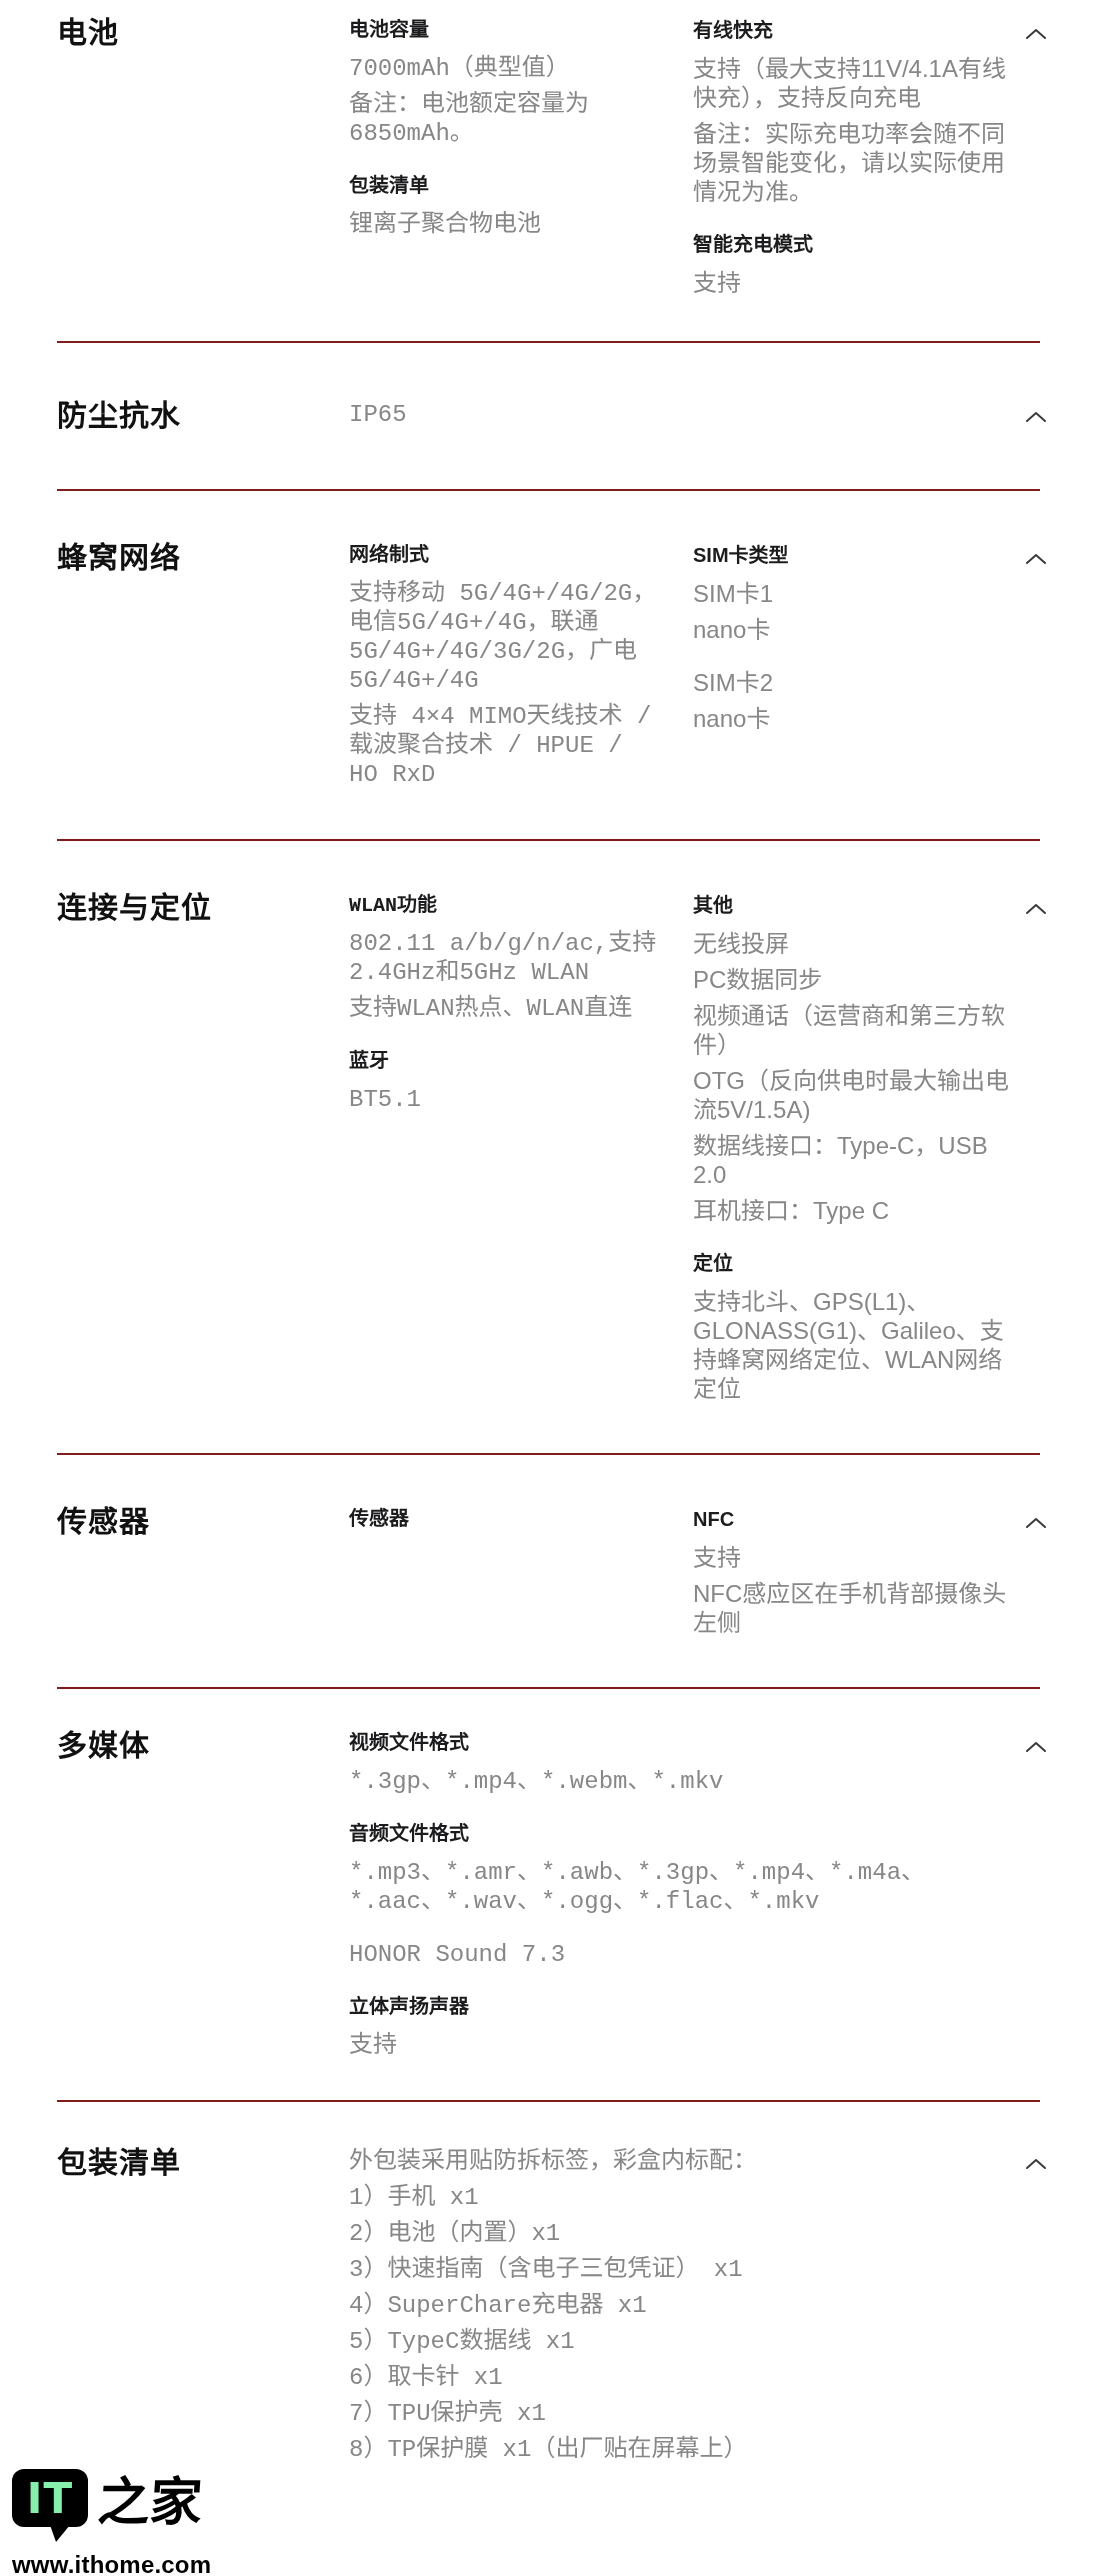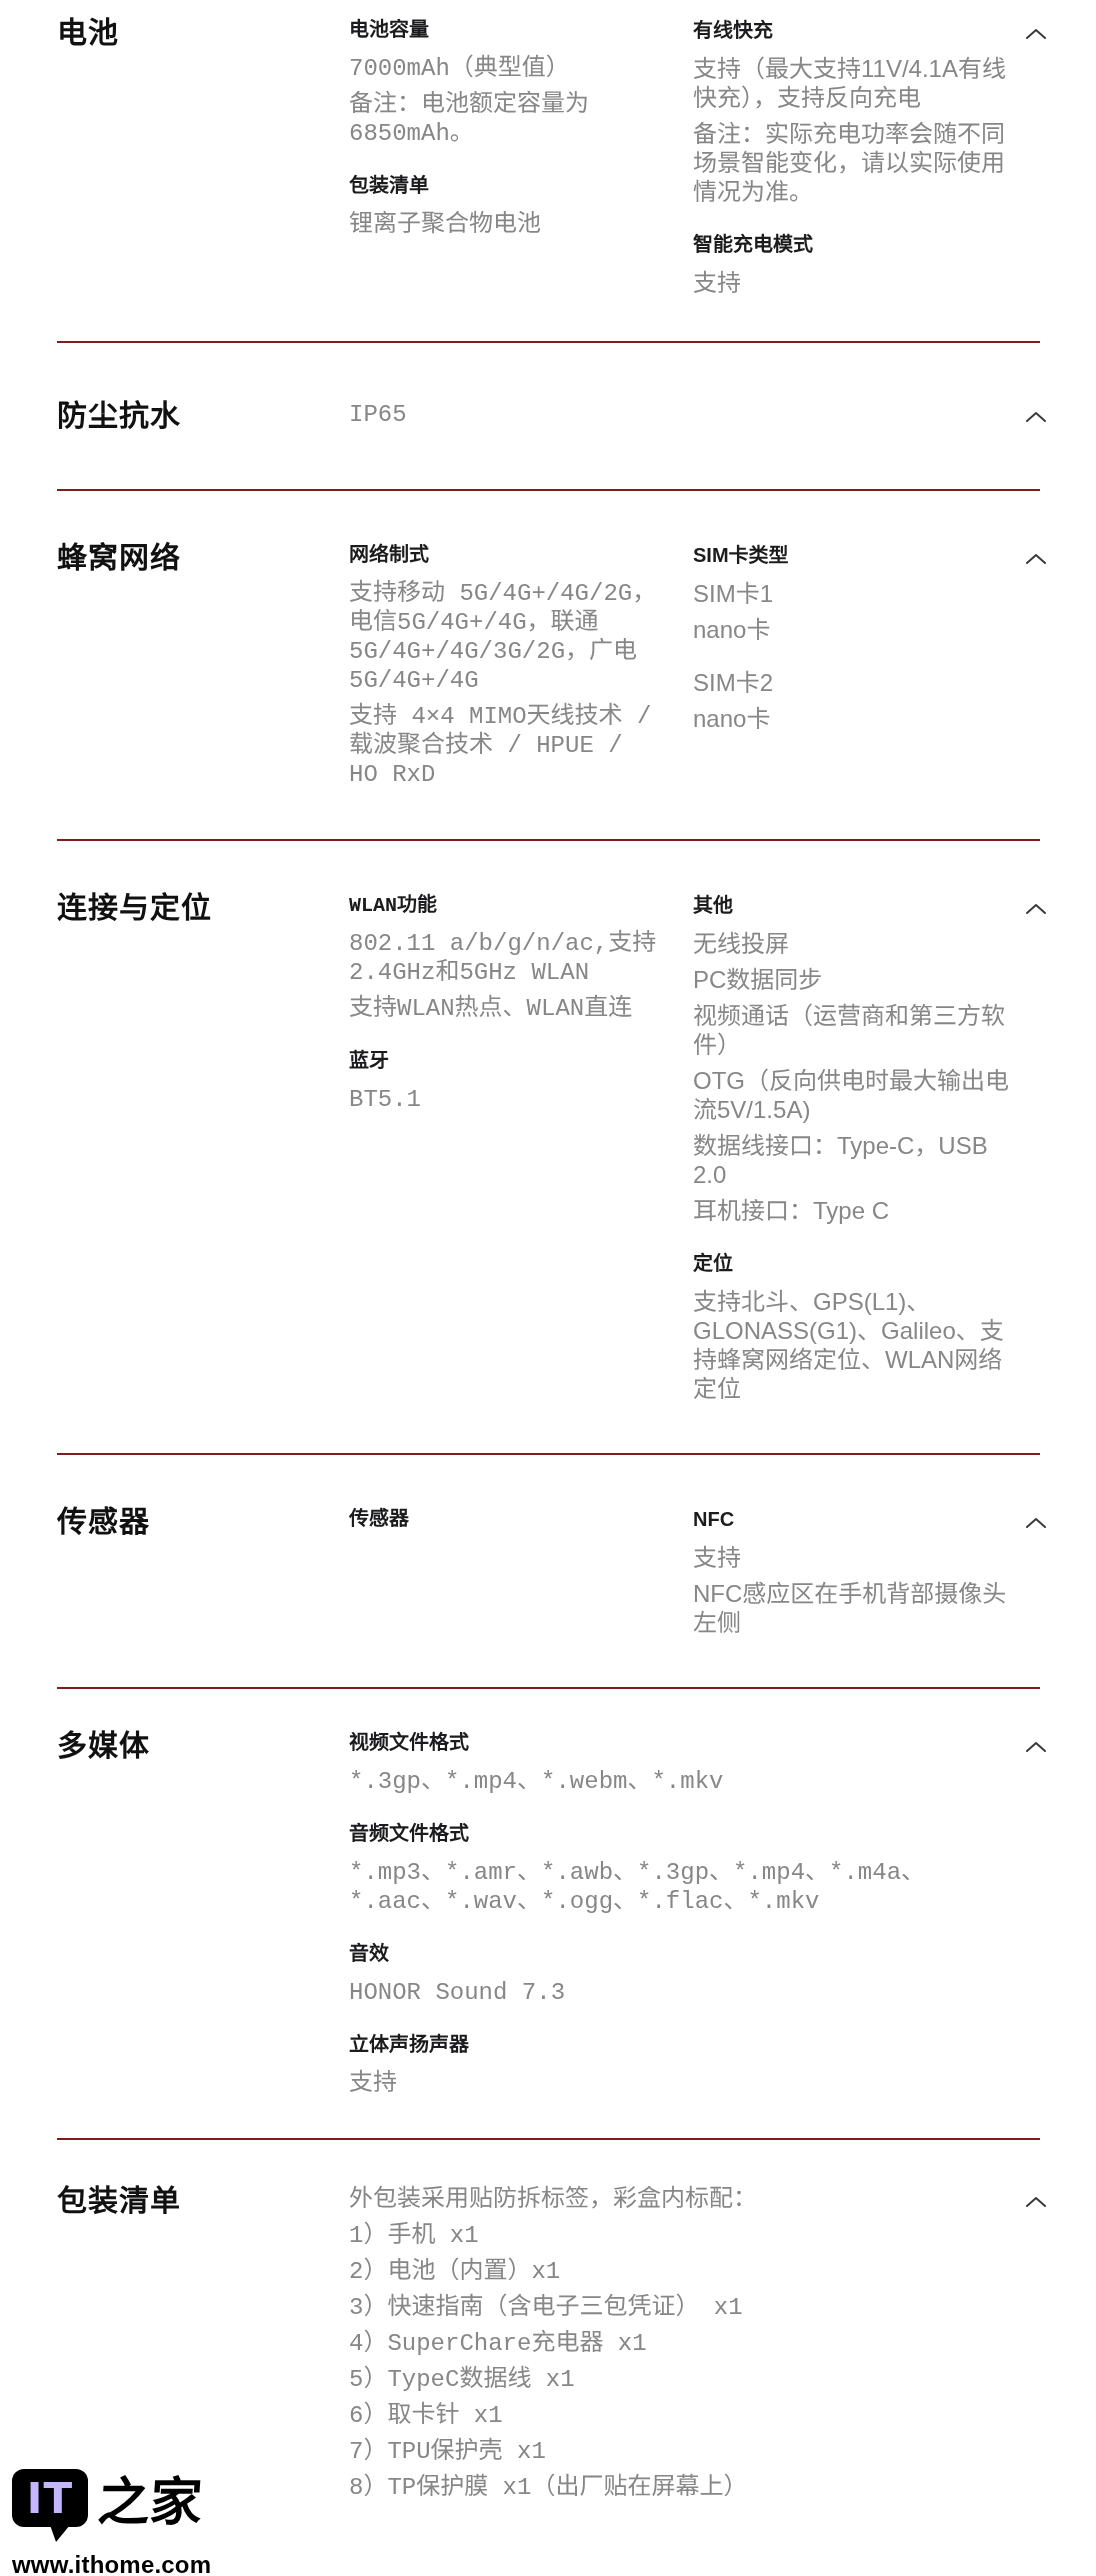--- a/index.html
+++ b/index.html
@@ -50,21 +50,21 @@
     position:relative; width:76px; height:58px; background:#000;
     border-radius:12px; display:flex; align-items:center; justify-content:center;
     flex:0 0 auto;
   }
   .logo-box::after {
     content:""; position:absolute; left:38px; bottom:-15px;
     border-left:6px solid transparent; border-right:14px solid transparent;
     border-top:17px solid #000;
   }
   .logo-it {
-    color:#c4b5fd; font-size:42px; font-weight:700; letter-spacing:1px;
+    color:#86efac; font-size:42px; font-weight:700; letter-spacing:1px;
     font-family:"DejaVu Sans","Liberation Sans",sans-serif;
   }
   .logo-home {
     margin-left:10px;
     font-size:52px; line-height:66px; font-weight:700; color:#000;
     font-family:"DejaVu Serif","Liberation Serif",serif;
     transform:skewX(-4deg);
   }
   .footer-url {
     margin-top:16px; font-size:24px; font-weight:700; color:#000;
@@ -203,21 +203,20 @@
       <div class="col-a">
         <div class="block">
           <div class="spec-label">视频文件格式</div>
           <p class="spec-value">*.3gp、*.mp4、*.webm、*.mkv</p>
         </div>
         <div class="block">
           <div class="spec-label">音频文件格式</div>
           <p class="spec-value">*.mp3、*.amr、*.awb、*.3gp、*.mp4、*.m4a、*.aac、*.wav、*.ogg、*.flac、*.mkv</p>
         </div>
         <div class="block">
-          <div class="spec-label">音效</div>
           <p class="spec-value">HONOR Sound 7.3</p>
         </div>
         <div class="block">
           <div class="spec-label">立体声扬声器</div>
           <p class="spec-value">支持</p>
         </div>
       </div>
       <button class="collapse-btn">
         <svg width="24" height="13" viewBox="0 0 24 13">
           <polyline points="3,11 12,3 21,11" fill="none" stroke="#3c3c3c" stroke-width="2" stroke-linecap="round" stroke-linejoin="round"></polyline>

